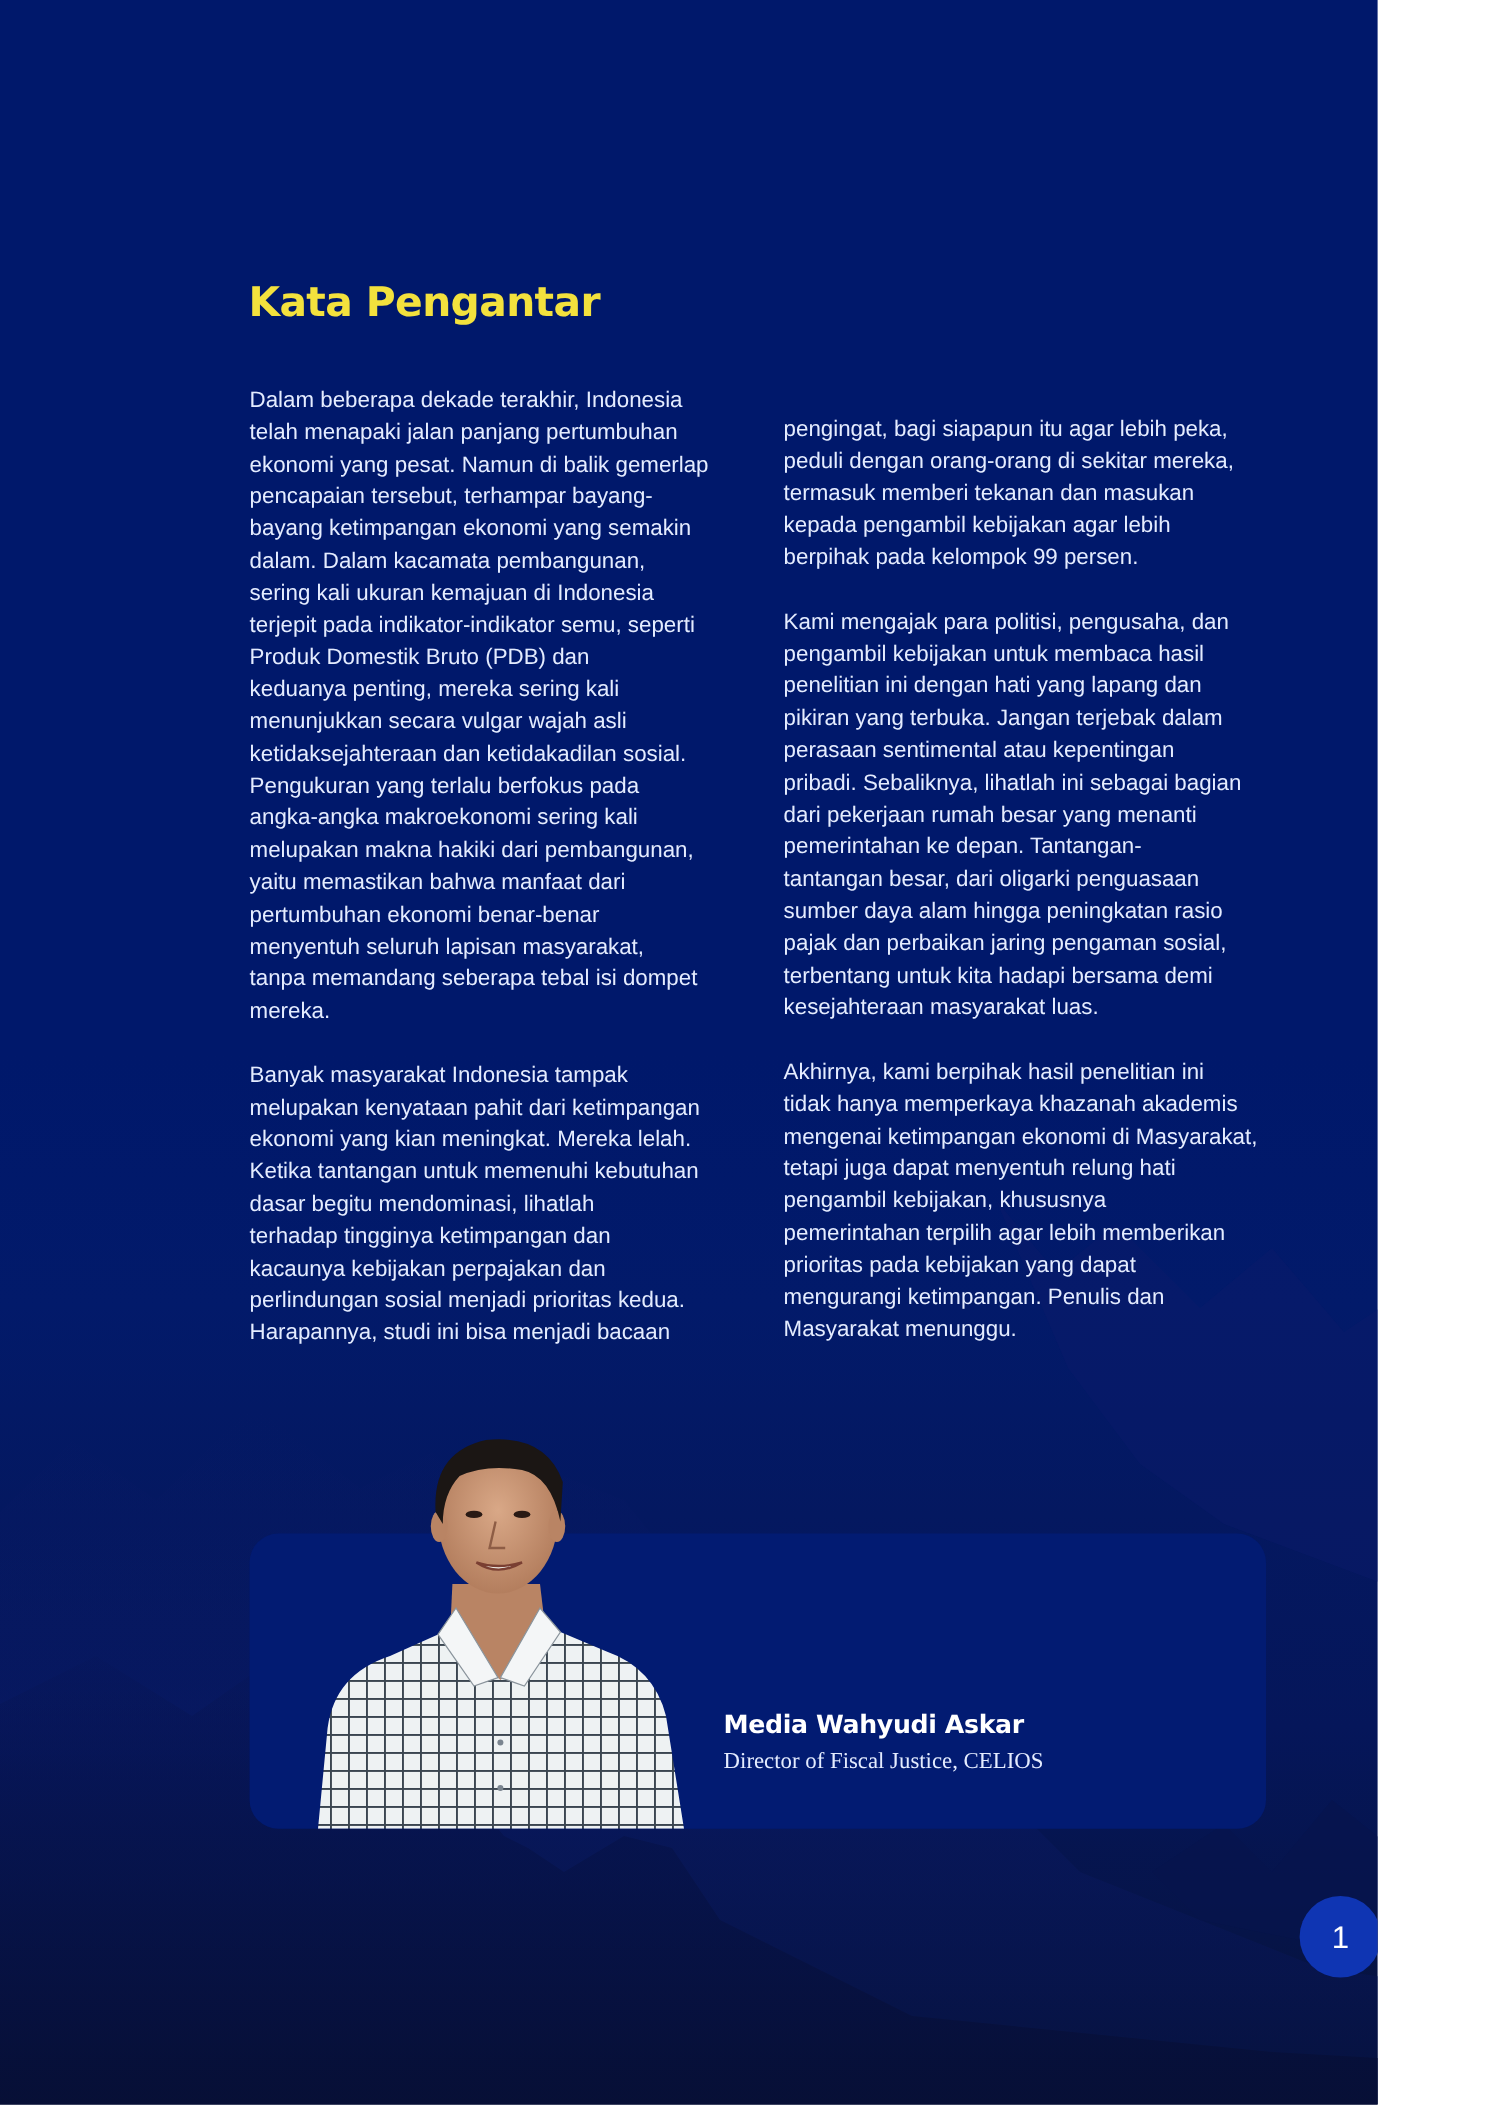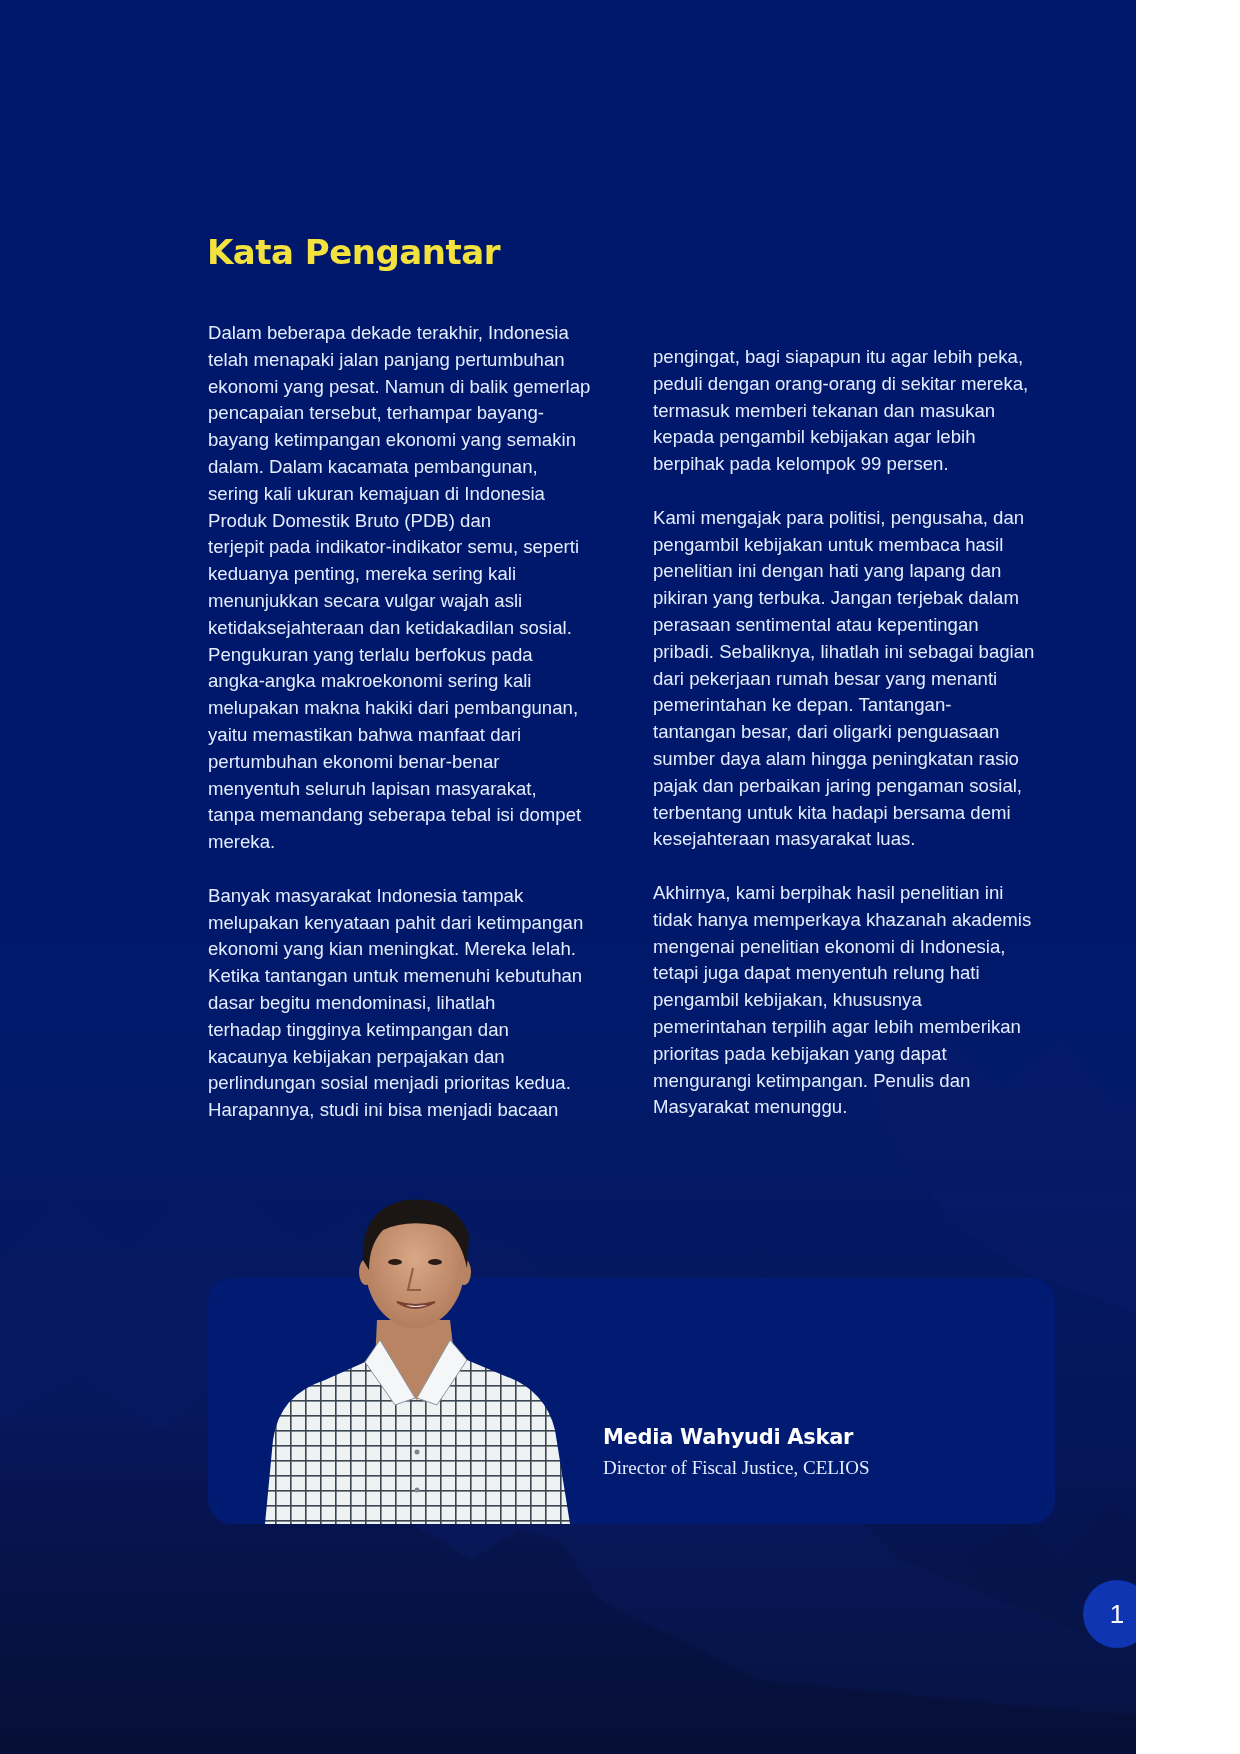--- a/index.html
+++ b/index.html
@@ -18,20 +18,21 @@
     height: 1754px;
     overflow: hidden;
     background: linear-gradient(180deg,
       #00186b 0%,
       #00186b 50%,
       #021a6a 62%,
       #041860 72%,
       #05165a 82%,
       #061448 92%,
       #08112f 100%);
+    padding-left: 12px;
   }
   .mountains {
     position: absolute;
     left: 0;
     top: 1000px;
     width: 1240px;
     height: 754px;
     pointer-events: none;
   }
   .heading {
@@ -136,22 +137,22 @@
 
   <div class="col col-left">
     <div>
       <span class="line">Dalam beberapa dekade terakhir, Indonesia</span>
       <span class="line">telah menapaki jalan panjang pertumbuhan</span>
       <span class="line">ekonomi yang pesat. Namun di balik gemerlap</span>
       <span class="line">pencapaian tersebut, terhampar bayang-</span>
       <span class="line">bayang ketimpangan ekonomi yang semakin</span>
       <span class="line">dalam. Dalam kacamata pembangunan,</span>
       <span class="line">sering kali ukuran kemajuan di Indonesia</span>
+      <span class="line">terjepit pada indikator-indikator semu, seperti</span>
       <span class="line">Produk Domestik Bruto (PDB) dan</span>
-      <span class="line">terjepit pada indikator-indikator semu, seperti</span>
       <span class="line">keduanya penting, mereka sering kali</span>
       <span class="line">menunjukkan secara vulgar wajah asli</span>
       <span class="line">ketidaksejahteraan dan ketidakadilan sosial.</span>
       <span class="line">Pengukuran yang terlalu berfokus pada</span>
       <span class="line">angka-angka makroekonomi sering kali</span>
       <span class="line">melupakan makna hakiki dari pembangunan,</span>
       <span class="line">yaitu memastikan bahwa manfaat dari</span>
       <span class="line">pertumbuhan ekonomi benar-benar</span>
       <span class="line">menyentuh seluruh lapisan masyarakat,</span>
       <span class="line">tanpa memandang seberapa tebal isi dompet</span>
@@ -192,21 +193,21 @@
       <span class="line">tantangan besar, dari oligarki penguasaan</span>
       <span class="line">sumber daya alam hingga peningkatan rasio</span>
       <span class="line">pajak dan perbaikan jaring pengaman sosial,</span>
       <span class="line">terbentang untuk kita hadapi bersama demi</span>
       <span class="line">kesejahteraan masyarakat luas.</span>
     </div>
     <span class="gap"></span>
     <div>
       <span class="line">Akhirnya, kami berpihak hasil penelitian ini</span>
       <span class="line">tidak hanya memperkaya khazanah akademis</span>
-      <span class="line">mengenai penelitian ekonomi di Indonesia,</span>
+      <span class="line">mengenai ketimpangan ekonomi di Masyarakat,</span>
       <span class="line">tetapi juga dapat menyentuh relung hati</span>
       <span class="line">pengambil kebijakan, khususnya</span>
       <span class="line">pemerintahan terpilih agar lebih memberikan</span>
       <span class="line">prioritas pada kebijakan yang dapat</span>
       <span class="line">mengurangi ketimpangan. Penulis dan</span>
       <span class="line">Masyarakat menunggu.</span>
     </div>
   </div>
 
   <div class="author-card"></div>

